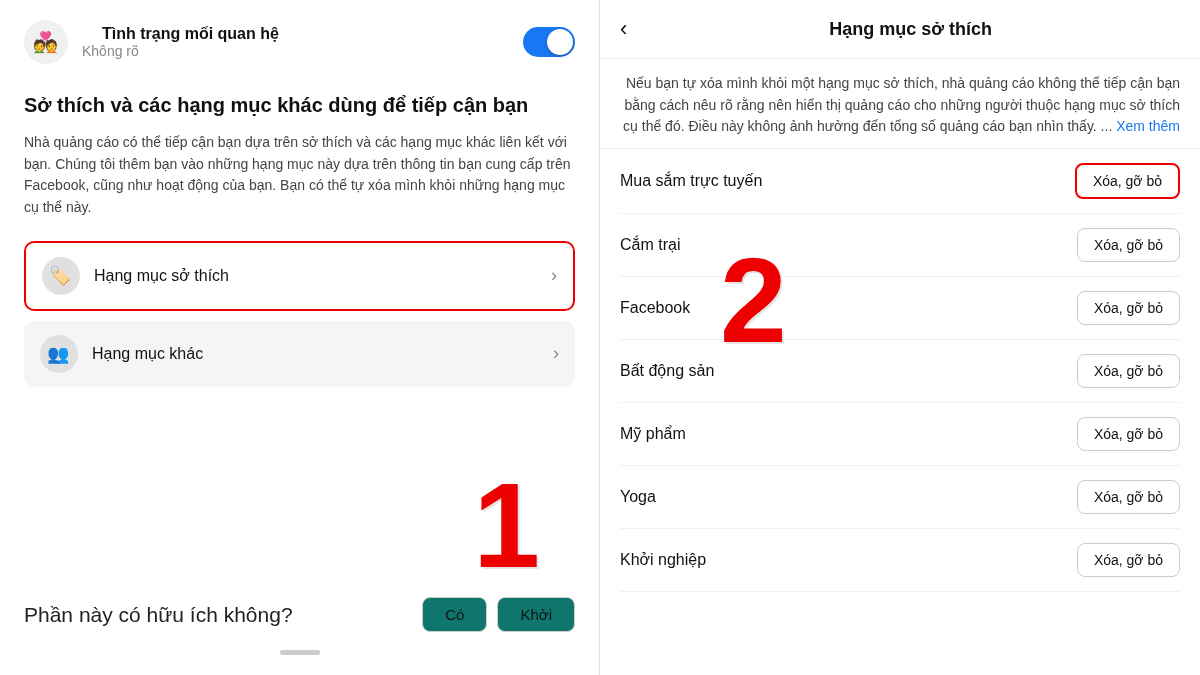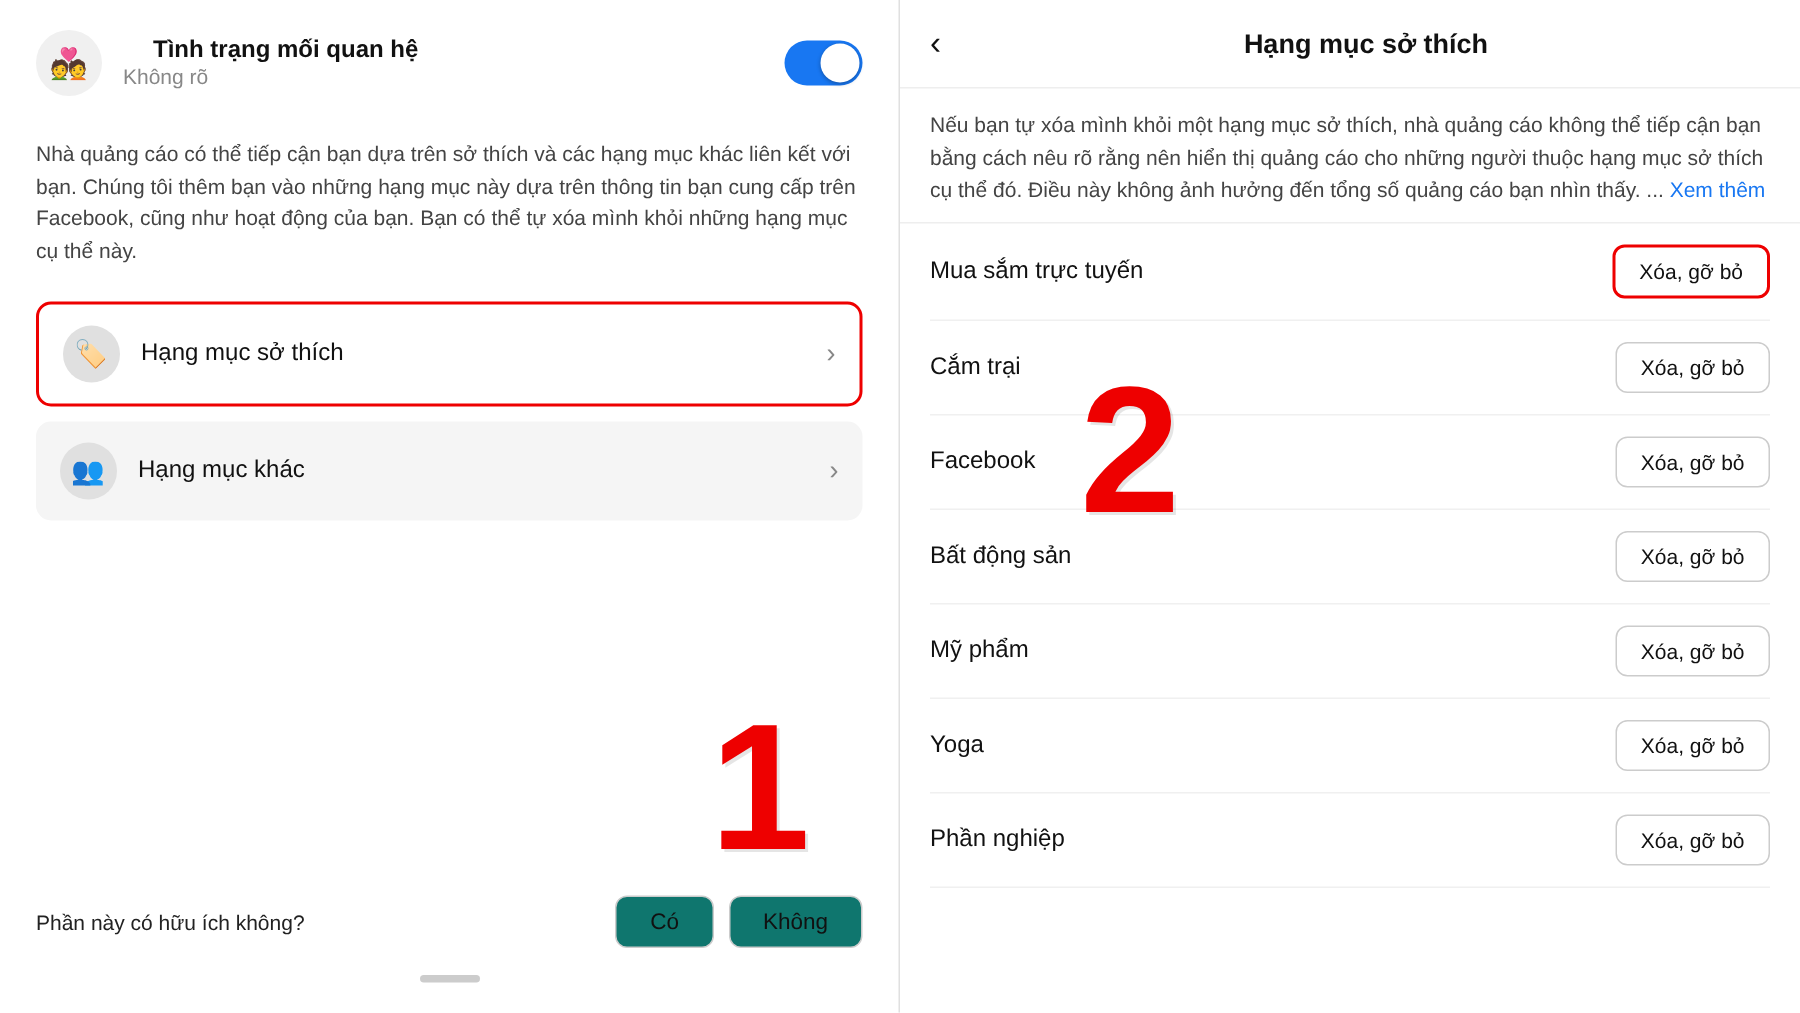--- a/index.html
+++ b/index.html
@@ -136,21 +136,21 @@
 
     
     .helpful-row {
       display: flex;
       align-items: center;
       justify-content: space-between;
       margin-top: auto;
       padding-top: 28px;
     }
     .helpful-text {
-      font-size: 14px;
+      font-size: 21px;
       color: #222;
     }
     .helpful-buttons {
       display: flex;
       gap: 10px;
     }
     .helpful-btn {
       padding: 8px 22px;
       border-radius: 8px;
       border: 1px solid #ccc;
@@ -214,20 +214,21 @@
       flex: 1;
       text-align: center;
     }
 
     .right-desc {
       font-size: 14px;
       color: #444;
       line-height: 1.55;
       padding: 14px 20px 10px;
       border-bottom: 1px solid #eee;
+      text-align: right;
     }
     .right-desc .see-more {
       color: #1877f2;
       cursor: pointer;
     }
 
     
     .interest-list {
       flex: 1;
       overflow-y: auto;
@@ -298,20 +299,21 @@
         <div class="rel-text-block">
           <div class="rel-title">Tình trạng mối quan hệ</div>
           <div class="rel-subtitle">Không rõ</div>
         </div>
       </div>
       <div class="toggle-switch">
         <div class="toggle-knob"></div>
       </div>
     </div>
 
+    <div class="section-heading">Sở thích và các hạng mục khác dùng để tiếp cận bạn</div>
     <div class="section-desc">Nhà quảng cáo có thể tiếp cận bạn dựa trên sở thích và các hạng mục khác liên kết với bạn. Chúng tôi thêm bạn vào những hạng mục này dựa trên thông tin bạn cung cấp trên Facebook, cũng như hoạt động của bạn. Bạn có thể tự xóa mình khỏi những hạng mục cụ thể này.</div>
 
     <div class="menu-item highlighted">
       <div class="menu-item-left">
         <div class="menu-icon">🏷️</div>
         <span class="menu-label">Hạng mục sở thích</span>
       </div>
       <span class="chevron">›</span>
     </div>
 
@@ -320,21 +322,21 @@
         <div class="menu-icon">👥</div>
         <span class="menu-label">Hạng mục khác</span>
       </div>
       <span class="chevron">›</span>
     </div>
 
     <div class="helpful-row">
       <span class="helpful-text">Phần này có hữu ích không?</span>
       <div class="helpful-buttons">
         <button class="helpful-btn">Có</button>
-        <button class="helpful-btn">Không</button>
+        <button class="helpful-btn">Khởi</button>
       </div>
     </div>
 
     <div class="scroll-indicator"></div>
   </div>
 
   <div class="number-badge-1">1</div>
 </div>
 
 <div class="right-panel-wrapper">
@@ -377,21 +379,21 @@
         <span class="interest-name">Mỹ phẩm</span>
         <button class="remove-btn">Xóa, gỡ bỏ</button>
       </div>
 
       <div class="interest-item">
         <span class="interest-name">Yoga</span>
         <button class="remove-btn">Xóa, gỡ bỏ</button>
       </div>
 
       <div class="interest-item">
-        <span class="interest-name">Phần nghiệp</span>
+        <span class="interest-name">Khởi nghiệp</span>
         <button class="remove-btn">Xóa, gỡ bỏ</button>
       </div>
 
     </div>
   </div>
 
   <div class="number-badge-2">2</div>
 </div>
 
 </body></html>

